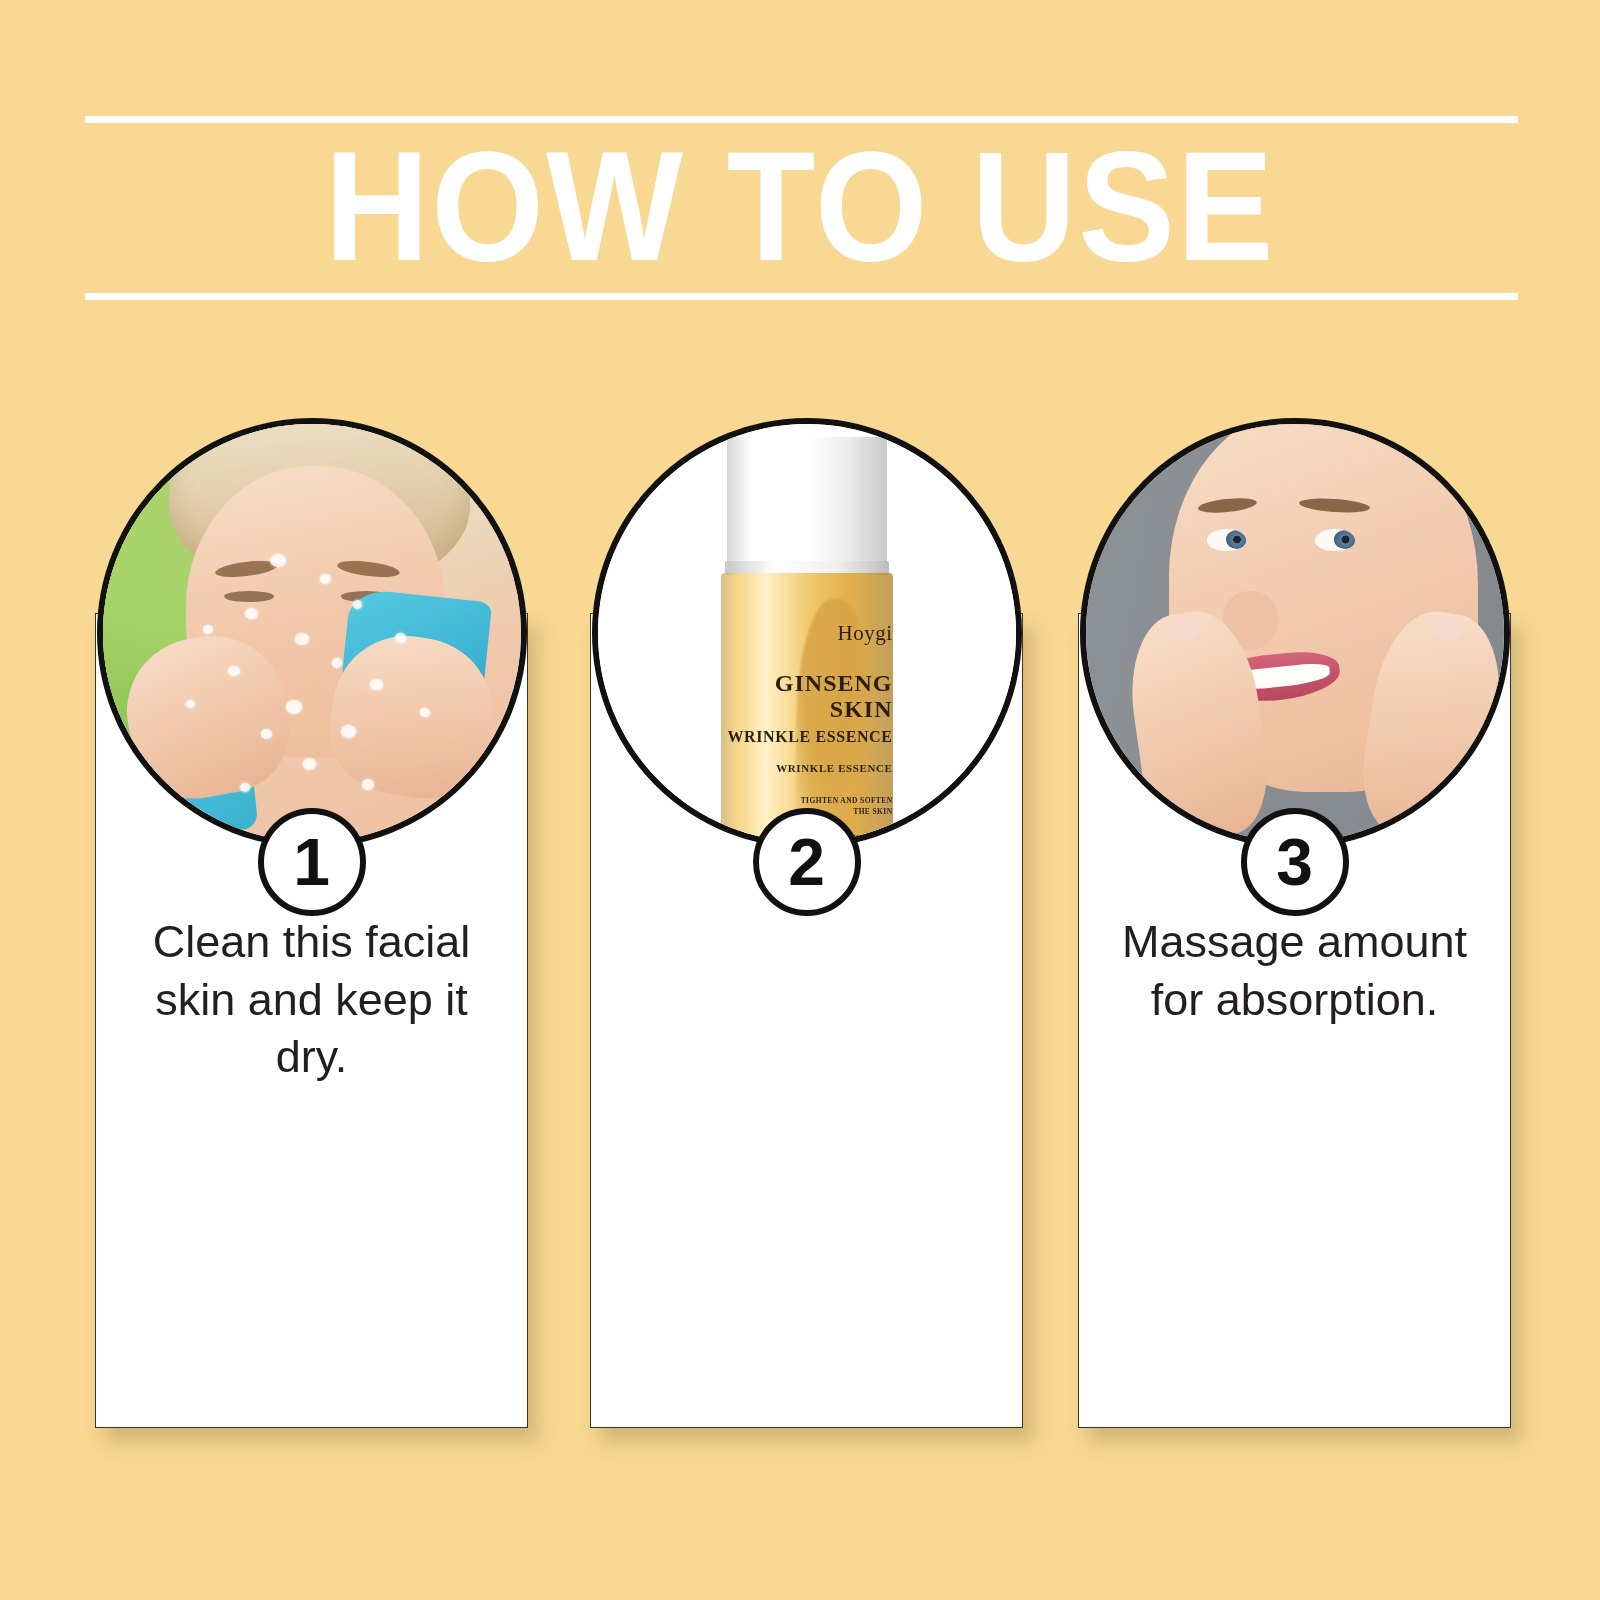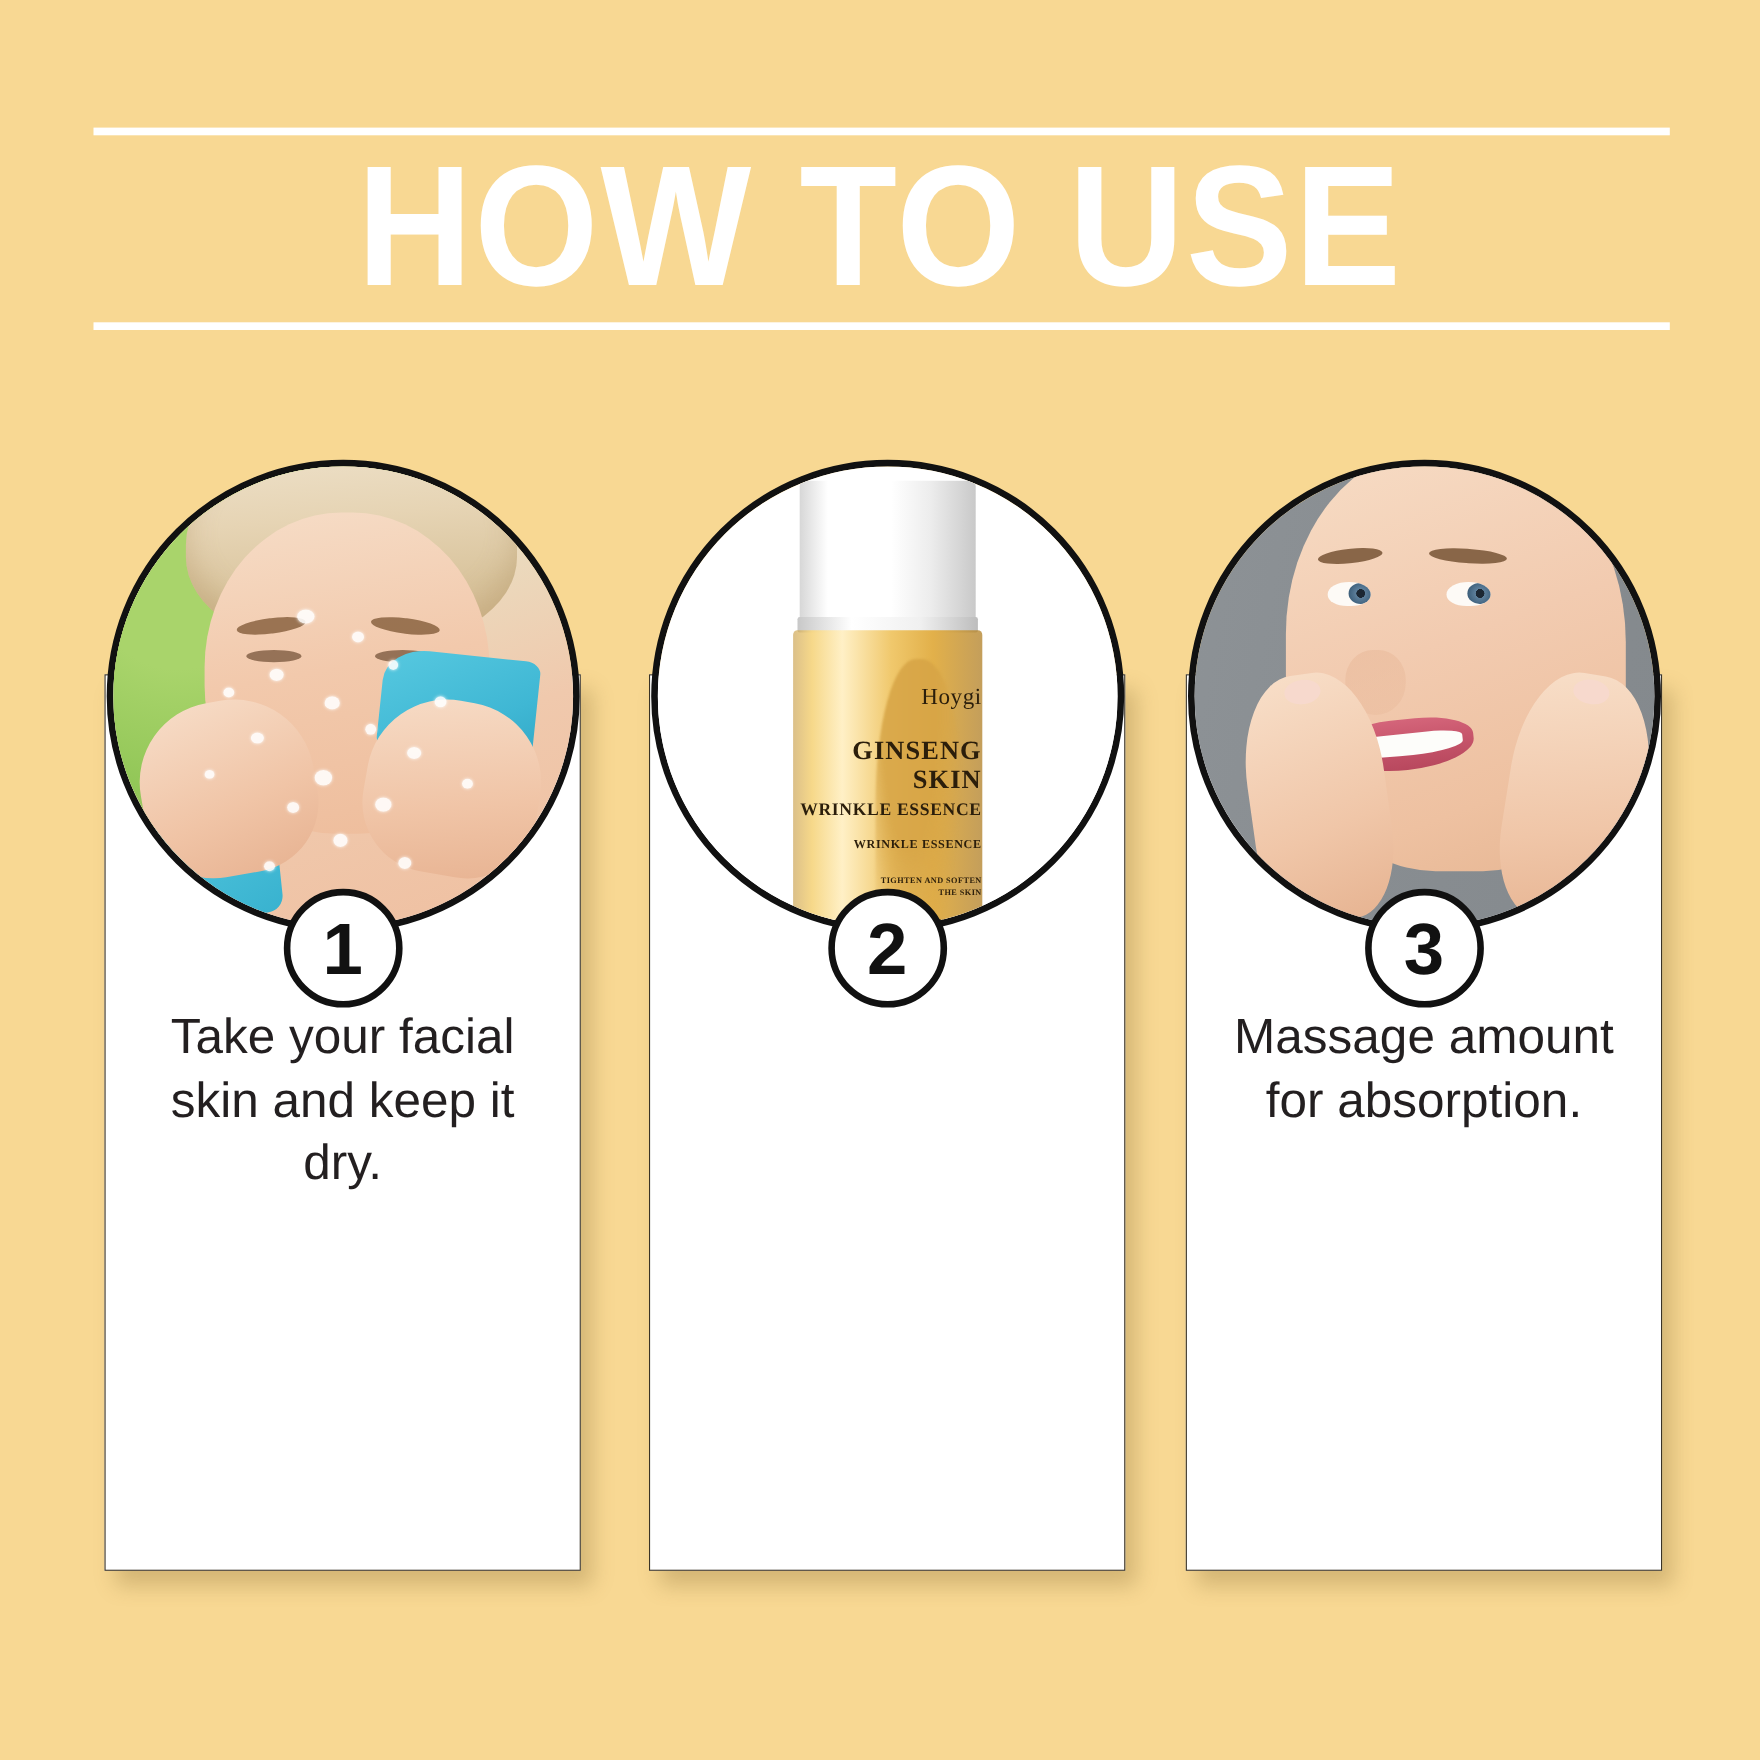--- a/index.html
+++ b/index.html
@@ -404,21 +404,21 @@
         <div class="drop" style="left:70%;top:50%;width:11px;height:10px;"></div>
         <div class="drop" style="left:48%;top:80%;width:13px;height:12px;"></div>
         <div class="drop" style="left:33%;top:86%;width:10px;height:9px;"></div>
         <div class="drop" style="left:62%;top:85%;width:12px;height:11px;"></div>
         <div class="drop" style="left:20%;top:66%;width:9px;height:8px;"></div>
         <div class="drop" style="left:76%;top:68%;width:10px;height:9px;"></div>
       </div>
     </div>
 
     <div class="badge">1</div>
-    <div class="caption">Take your facial skin and keep it dry.</div>
+    <div class="caption">Clean this facial skin and keep it dry.</div>
   </div>
 
   <div class="step step-2">
     <div class="card"></div>
 
     <div class="photo-wrap">
       <div class="photo">
         <div class="ph2-bg"></div>
         <div class="ph2-bottle">
           <div class="ph2-cap"></div>

